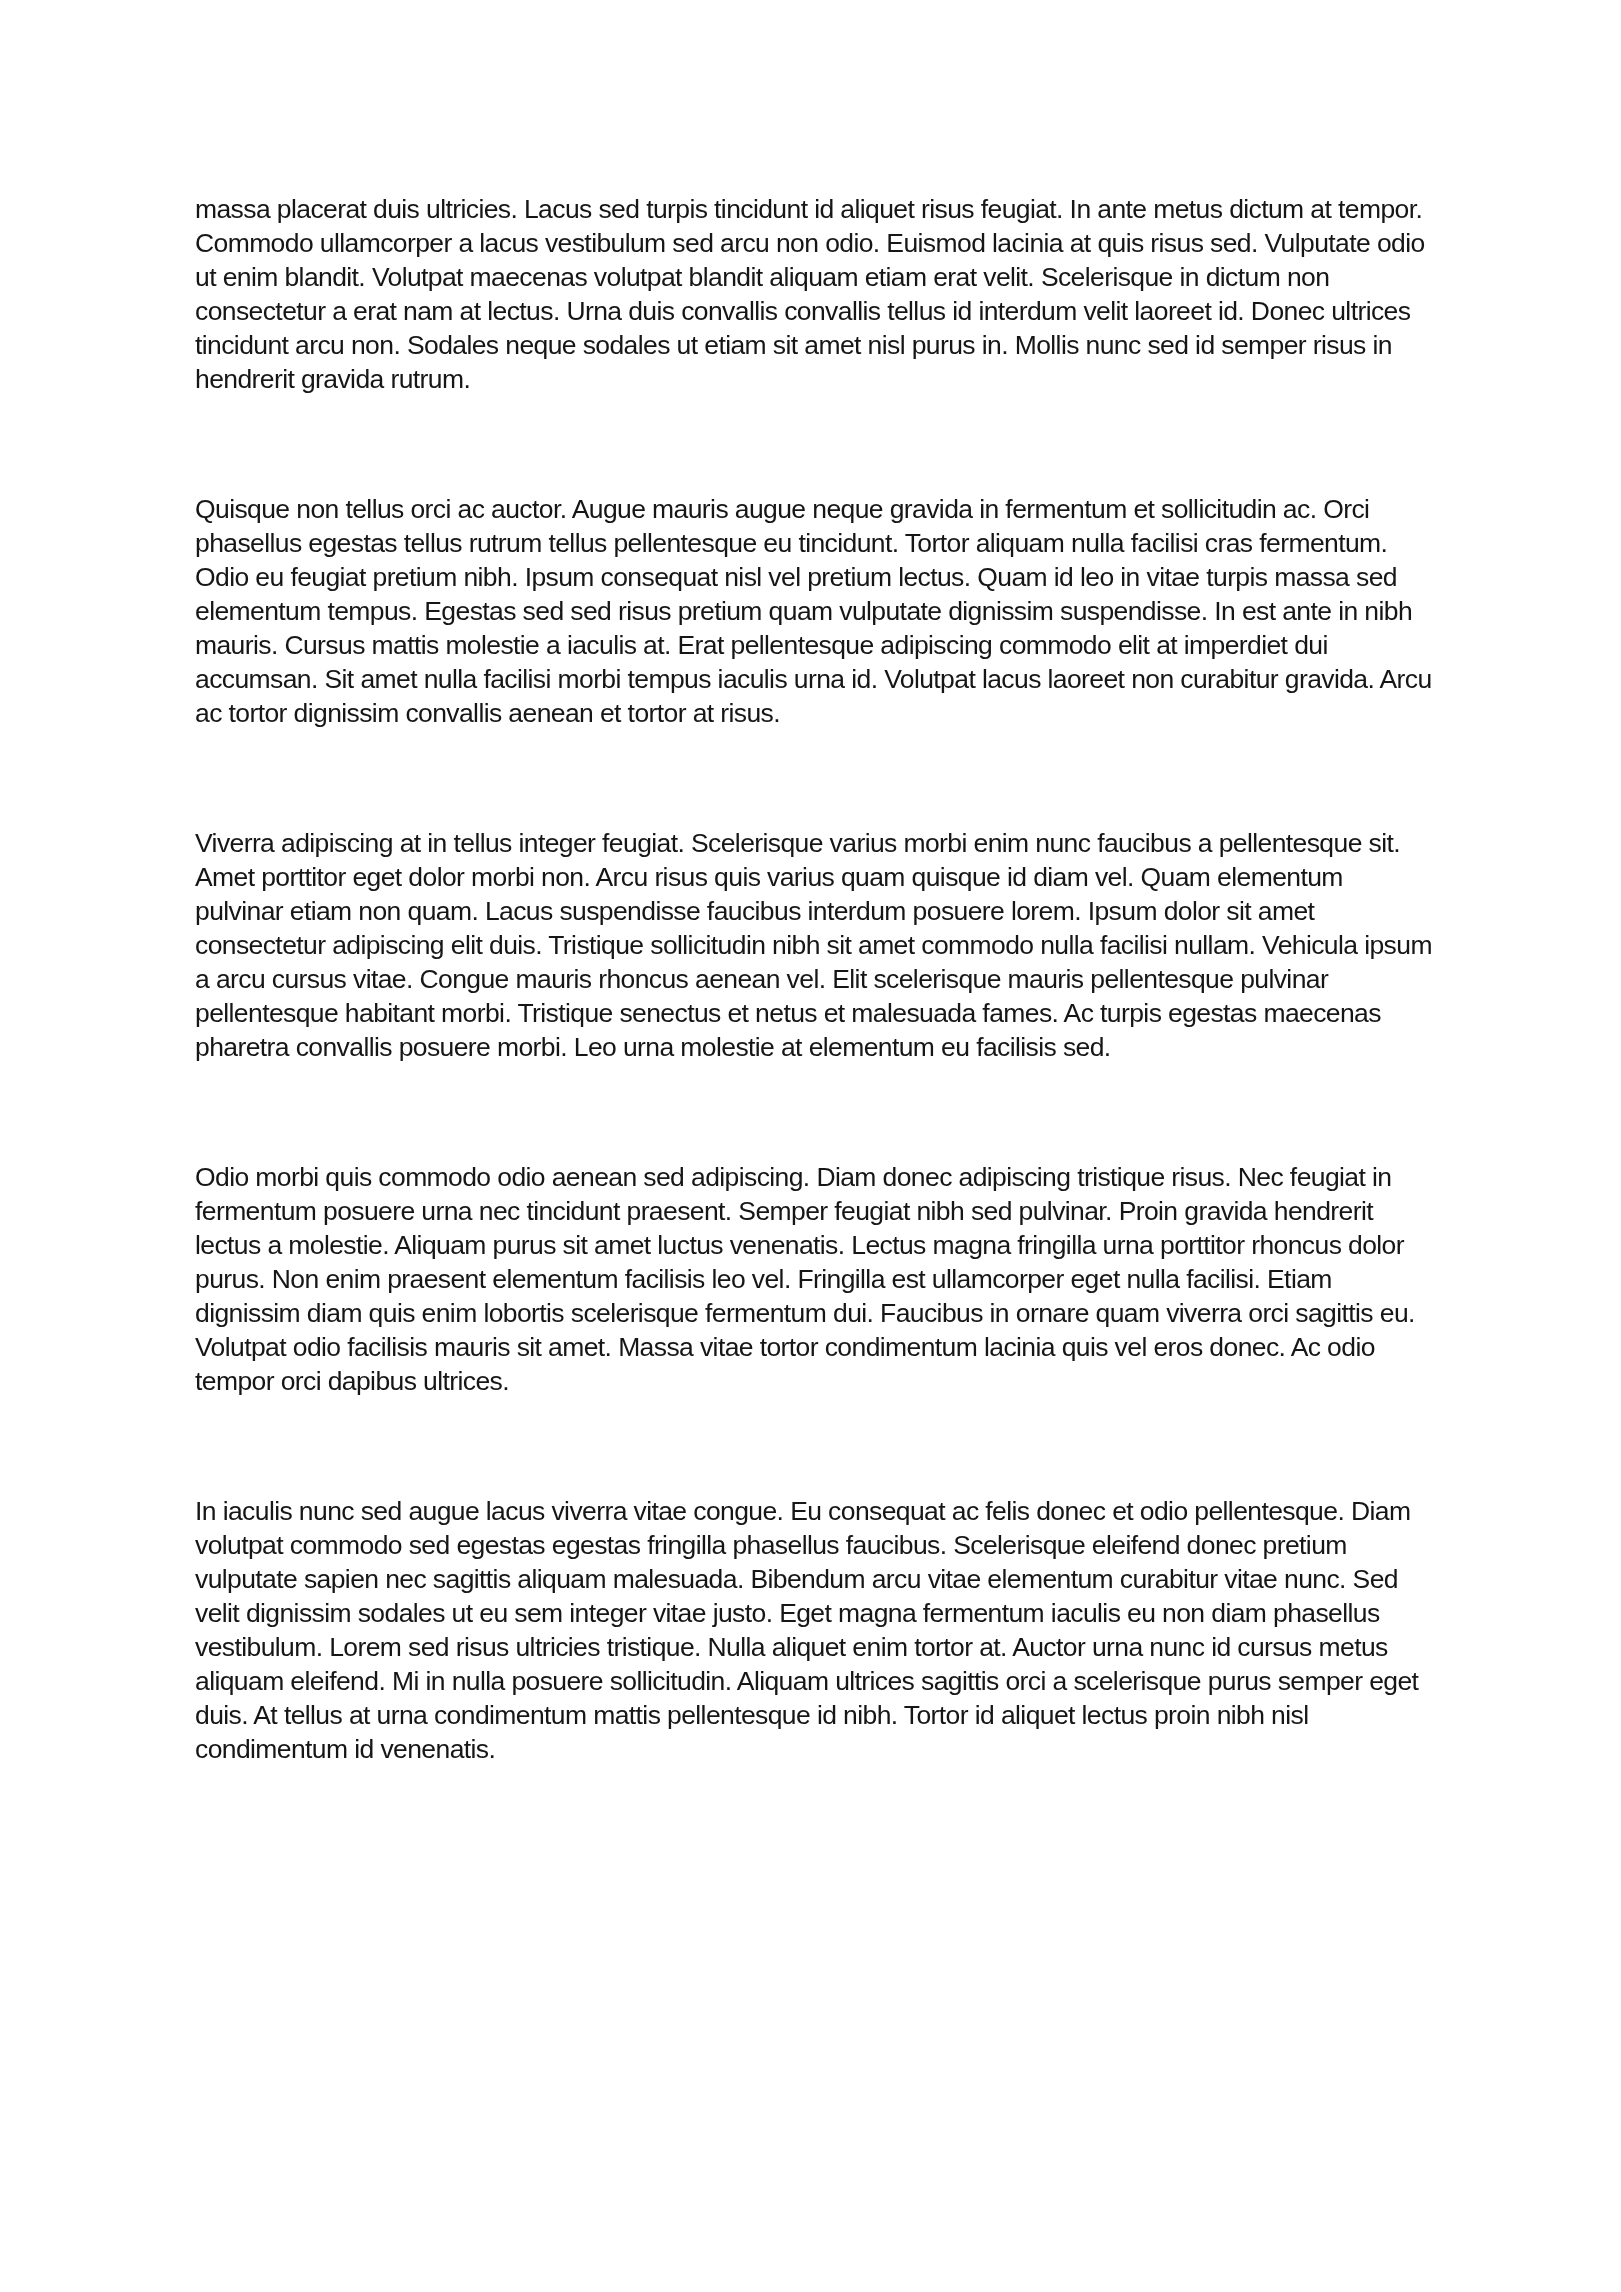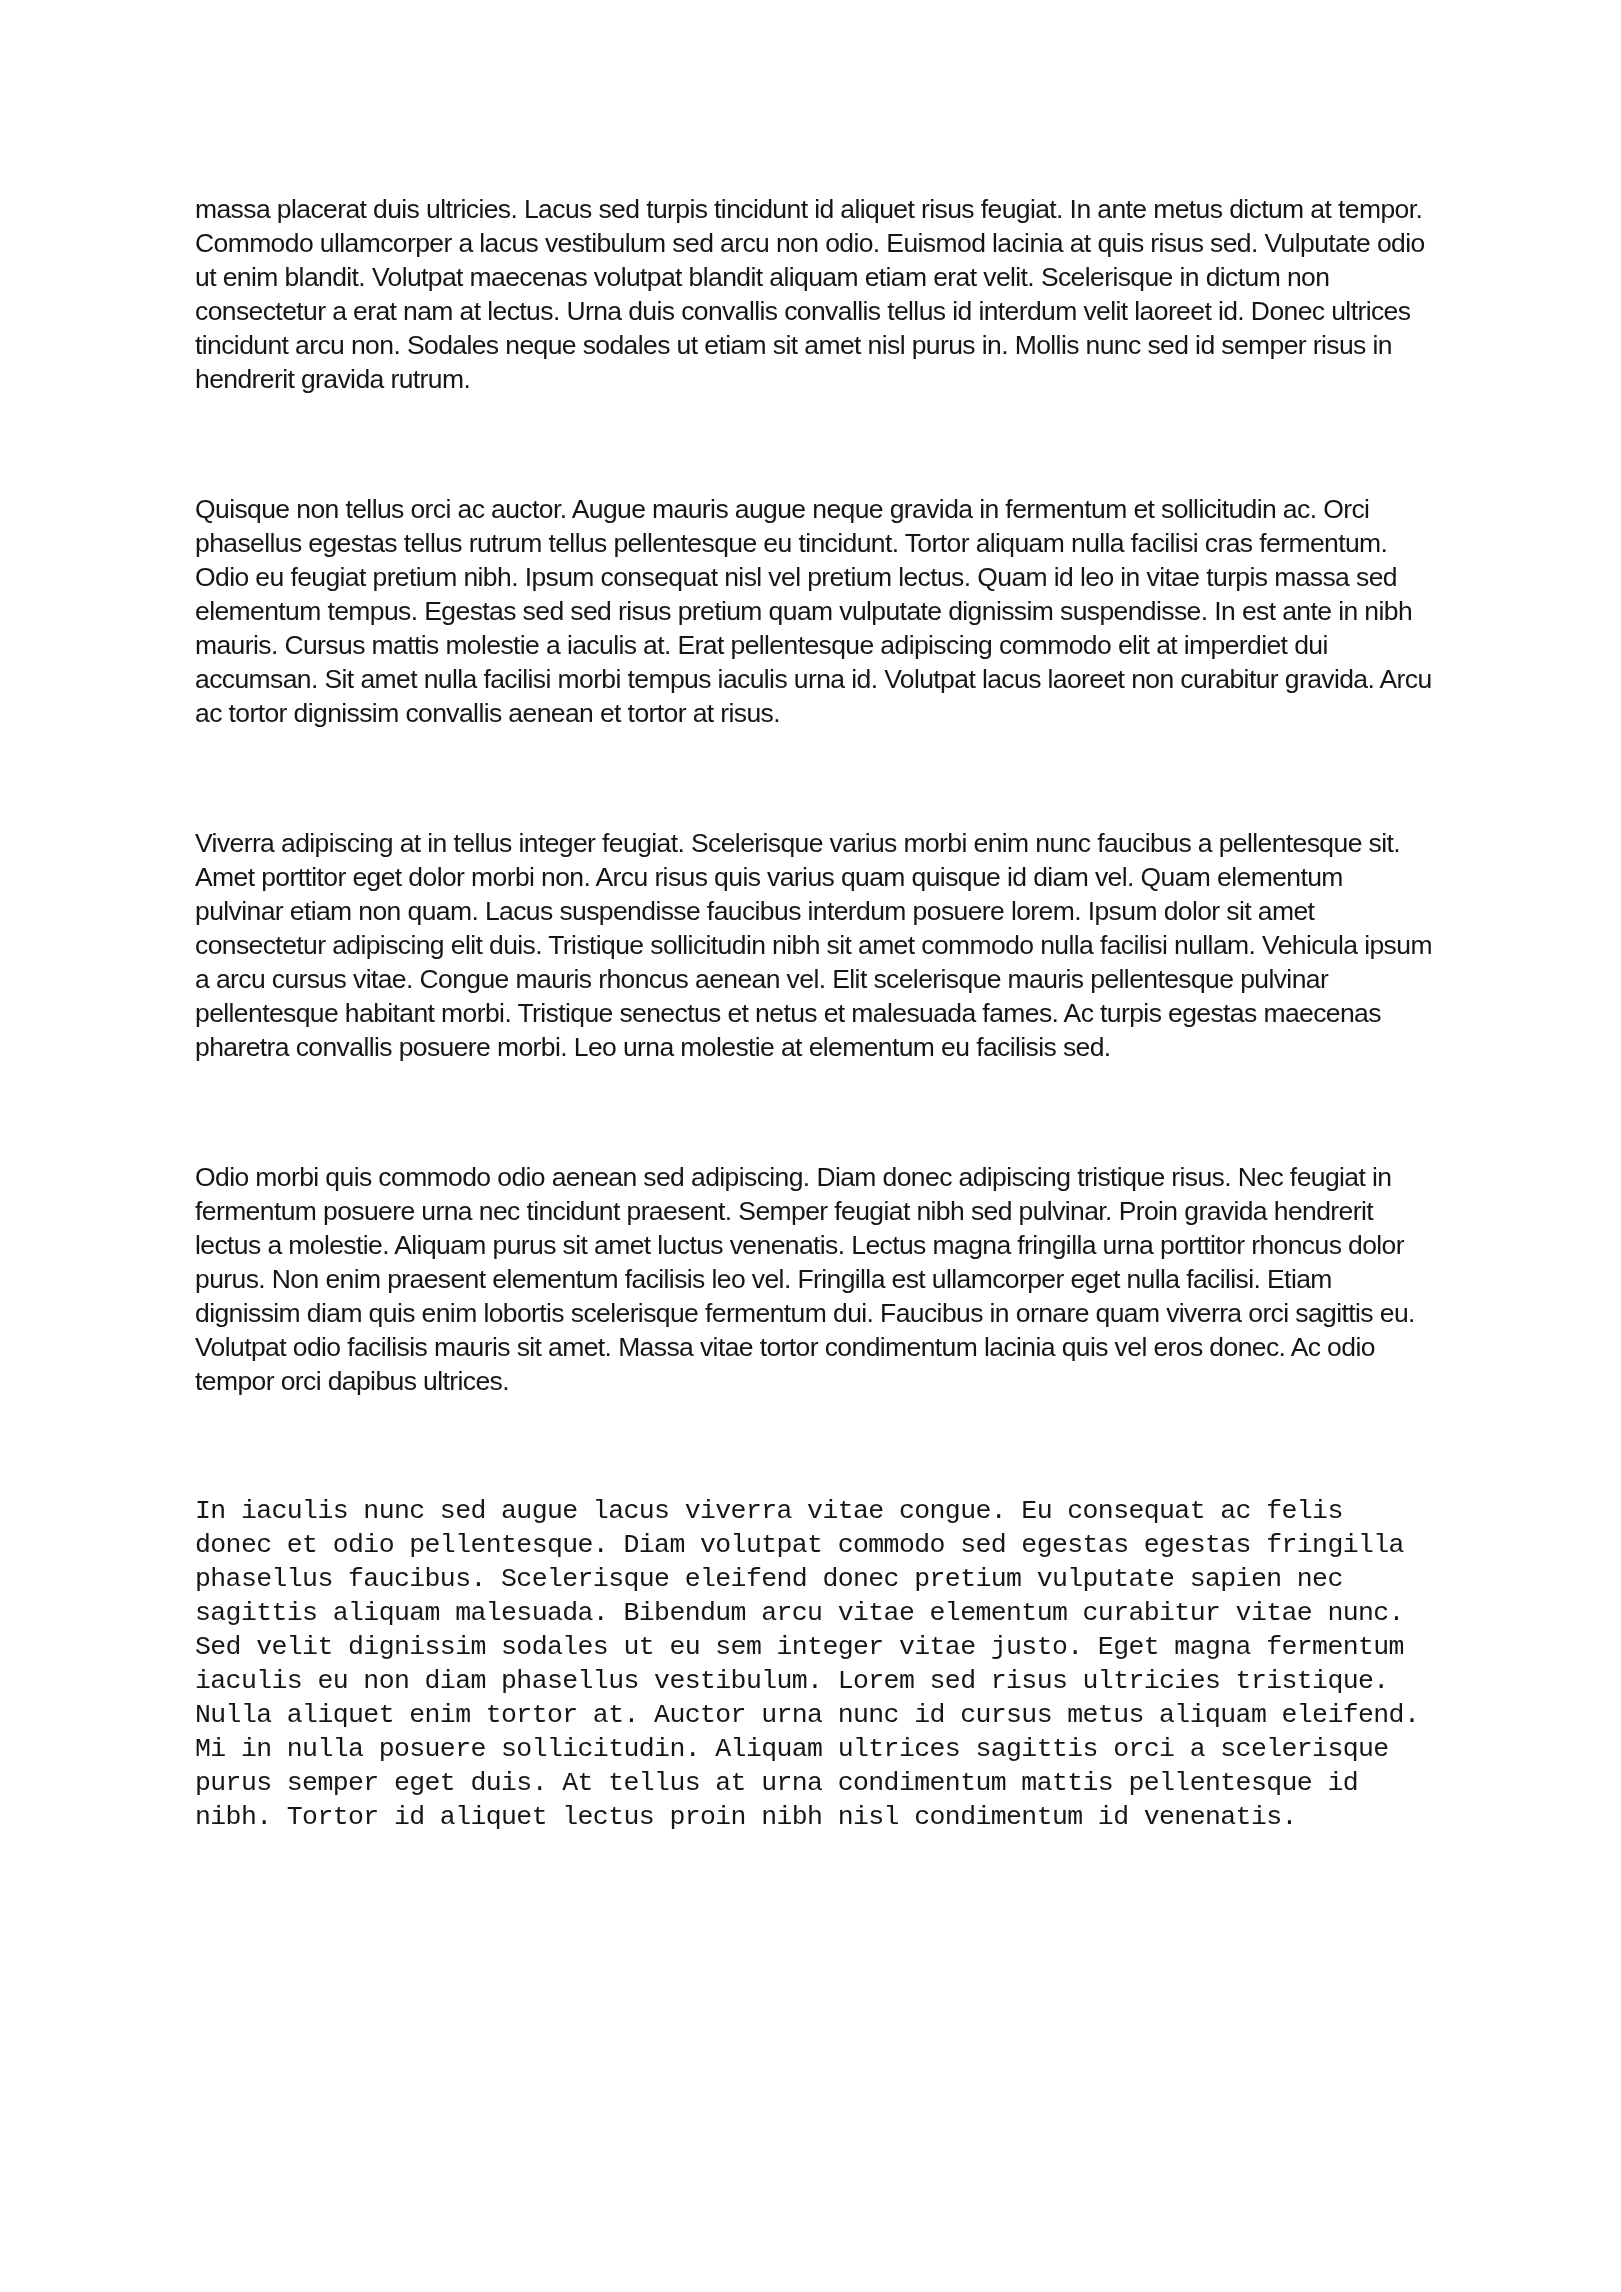--- a/index.html
+++ b/index.html
@@ -31,21 +31,20 @@
   .content p {
     margin: 0 0 96px 0;
     font-size: 26.5px;
     line-height: 34px;
     letter-spacing: -0.6px;
     color: #161616;
     text-align: left;
   }
   .content p:last-child {
     margin-bottom: 0;
-    font-family: Liberation Mono, monospace;
   }
 </style>
 </head>
 <body>
 
 <div class="page">
   <div class="content">
     <p>massa placerat duis ultricies. Lacus sed turpis tincidunt id aliquet risus feugiat. In ante metus dictum at tempor. Commodo ullamcorper a lacus vestibulum sed arcu non odio. Euismod lacinia at quis risus sed. Vulputate odio ut enim blandit. Volutpat maecenas volutpat blandit aliquam etiam erat velit. Scelerisque in dictum non consectetur a erat nam at lectus. Urna duis convallis convallis tellus id interdum velit laoreet id. Donec ultrices tincidunt arcu non. Sodales neque sodales ut etiam sit amet nisl purus in. Mollis nunc sed id semper risus in hendrerit gravida rutrum.</p>
     <p>Quisque non tellus orci ac auctor. Augue mauris augue neque gravida in fermentum et sollicitudin ac. Orci phasellus egestas tellus rutrum tellus pellentesque eu tincidunt. Tortor aliquam nulla facilisi cras fermentum. Odio eu feugiat pretium nibh. Ipsum consequat nisl vel pretium lectus. Quam id leo in vitae turpis massa sed elementum tempus. Egestas sed sed risus pretium quam vulputate dignissim suspendisse. In est ante in nibh mauris. Cursus mattis molestie a iaculis at. Erat pellentesque adipiscing commodo elit at imperdiet dui accumsan. Sit amet nulla facilisi morbi tempus iaculis urna id. Volutpat lacus laoreet non curabitur gravida. Arcu ac tortor dignissim convallis aenean et tortor at risus.</p>
     <p>Viverra adipiscing at in tellus integer feugiat. Scelerisque varius morbi enim nunc faucibus a pellentesque sit. Amet porttitor eget dolor morbi non. Arcu risus quis varius quam quisque id diam vel. Quam elementum pulvinar etiam non quam. Lacus suspendisse faucibus interdum posuere lorem. Ipsum dolor sit amet consectetur adipiscing elit duis. Tristique sollicitudin nibh sit amet commodo nulla facilisi nullam. Vehicula ipsum a arcu cursus vitae. Congue mauris rhoncus aenean vel. Elit scelerisque mauris pellentesque pulvinar pellentesque habitant morbi. Tristique senectus et netus et malesuada fames. Ac turpis egestas maecenas pharetra convallis posuere morbi. Leo urna molestie at elementum eu facilisis sed.</p>

